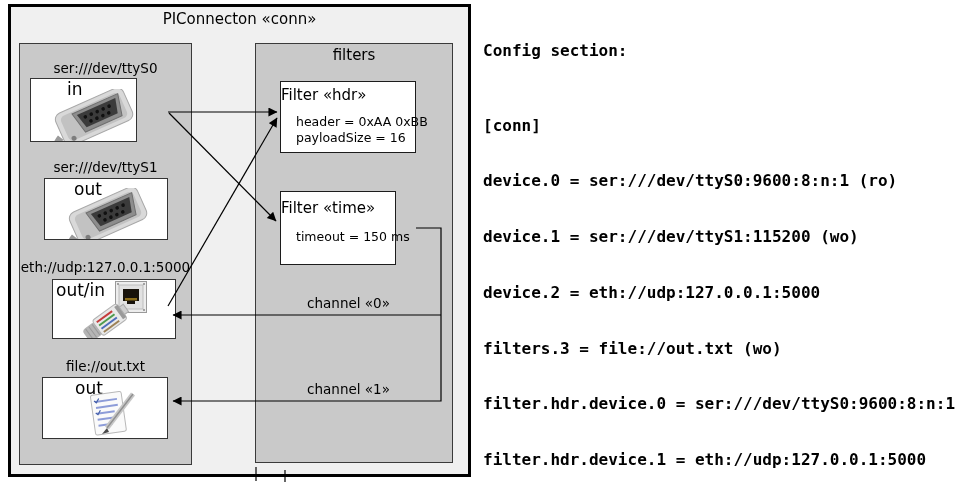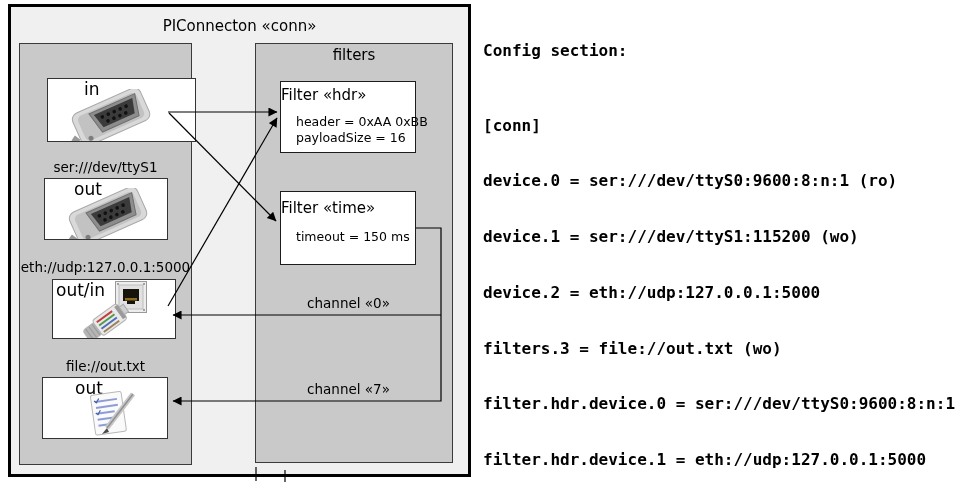--- a/index.html
+++ b/index.html
@@ -4,21 +4,21 @@
 <style>
   * { margin:0; padding:0; box-sizing:border-box; }
   html,body { width:964px; height:484px; background:#ffffff; overflow:hidden;
               font-family:"DejaVu Sans", sans-serif; color:#000; }
   #stage { position:relative; width:964px; height:484px; }
 
   
   #diagram { position:absolute; left:0; top:0; width:480px; height:484px; }
   .outer-box { position:absolute; left:8px; top:4px; width:463px; height:473px;
                background:#f0f0f0; border:3px solid #000; }
-  .diagram-title { position:absolute; left:8px; top:17px; width:463px;
+  .diagram-title { position:absolute; left:8px; top:10px; width:463px;
                    text-align:center; font-size:15px; }
 
   .panel { position:absolute; background:#c9c9c9; border:1.5px solid #3a3a3a; }
   .devices-panel { left:19px; top:43px; width:173px; height:422px; }
   .filters-panel { left:255px; top:43px; width:198px; height:420px; }
   .filters-title { position:absolute; left:255px; top:46px; width:198px;
                    text-align:center; font-size:15px; }
 
   .dev-label { position:absolute; left:19px; width:173px; text-align:center;
                font-size:13.5px; white-space:nowrap; }
@@ -50,21 +50,22 @@
 <div id="stage">
 
   <div id="diagram">
     <div class="outer-box"></div>
     <div class="diagram-title">PIConnecton «conn»</div>
 
     <div class="panel devices-panel"></div>
     <div class="panel filters-panel"></div>
     <div class="filters-title">filters</div>
 
-    <div class="dev-box" style="left:47px;top:78px;width:149px;height:64px">
+    <div class="dev-label" style="top:60px">ser:///dev/ttyS0</div>
+    <div class="dev-box" style="left:30px;top:78px;width:107px;height:64px">
       <span class="dir-label" style="left:36px;top:1px">in</span>
       <svg class="icon-abs" style="left:10px;top:10px" width="112" height="54" viewBox="0 0 112 54">
         <g transform="rotate(-24 56 27)">
           <path d="M14,32 q-10,5 -11,16" stroke="#9a9a9a" stroke-width="7" fill="none"></path>
           <rect x="16" y="9" width="74" height="35" rx="7" fill="#d9d9d9" stroke="#a8a8a8"></rect>
           <rect x="21" y="13" width="64" height="27" rx="5" fill="#c2c2c2"></rect>
           <path d="M34,15 L84,15 L79,37 L39,37 z" fill="#8d8d8d" stroke="#6f6f6f"></path>
           <path d="M38,18 L80,18 L76,33 L42,33 z" fill="#3b3b3b"></path>
           <circle cx="45" cy="23" r="1.8" fill="#111"></circle>
             <circle cx="51.5" cy="23" r="1.8" fill="#111"></circle>
@@ -156,27 +157,27 @@
         </g>
       </svg>
     </div>
 
     <div class="filter-box" style="left:280px;top:81px;width:136px;height:72px">
       <div class="filter-title" style="top:4px">Filter «hdr»</div>
       <div class="filter-attr" style="top:32px">header = 0xAA 0xBB</div>
       <div class="filter-attr" style="top:48px">payloadSize = 16</div>
     </div>
 
-    <div class="filter-box" style="left:280px;top:191px;width:136px;height:74px">
+    <div class="filter-box" style="left:280px;top:191px;width:116px;height:74px">
       <div class="filter-title" style="top:7px">Filter «time»</div>
       <div class="filter-attr" style="top:37px">timeout = 150 ms</div>
     </div>
 
     <div class="channel-label" style="top:295px">channel «0»</div>
-    <div class="channel-label" style="top:381px">channel «7»</div>
+    <div class="channel-label" style="top:381px">channel «1»</div>
 
     <svg id="wires" viewBox="0 0 480 484">
       <defs>
         <marker id="arr" viewBox="0 0 10 10" refX="9.5" refY="5" markerWidth="11" markerHeight="9" orient="auto" markerUnits="userSpaceOnUse">
           <path d="M0,0 L10,5 L0,10 z" fill="#000"></path>
         </marker>
       </defs>
       <g stroke="#000" stroke-width="1.2" fill="none">
         <path d="M168,112 L277,112" marker-end="url(#arr)"></path>
         <path d="M169,113 L276,221" marker-end="url(#arr)"></path>

